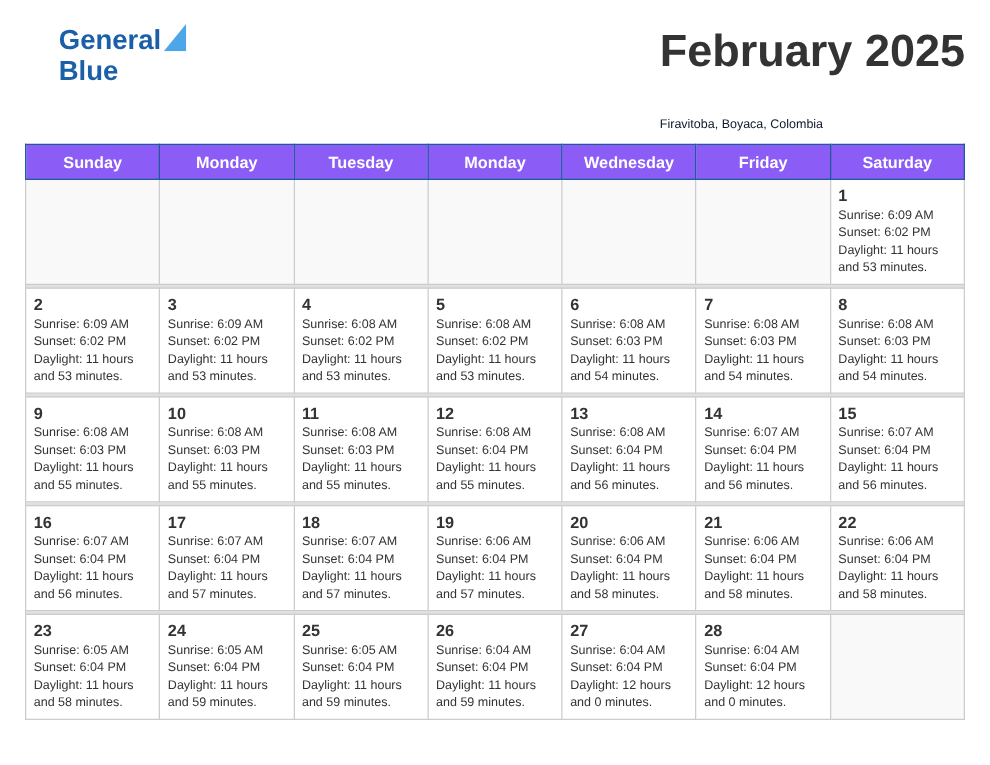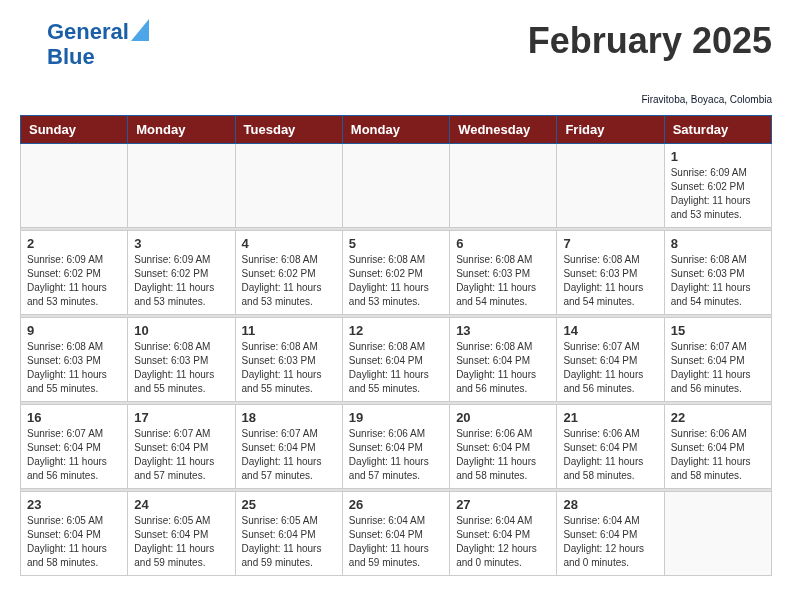--- a/index.html
+++ b/index.html
@@ -24,41 +24,41 @@
     .logo-text {
       font-size: 22px;
       font-weight: bold;
       color: #333;
       line-height: 1.1;
     }
     .logo-text span {
       color: #1a5fa8;
     }
     .title-block {
-      text-align: right;
+      text-align: left;
     }
     .month-title {
       font-size: 36px;
       font-weight: bold;
       color: #333;
     }
     .location {
       font-size: 10px;
       color: #0f172a;
       margin-top: 32px;
     }
     .calendar {
       width: 100%;
       border-collapse: collapse;
       border: 1px solid #ccc;
     }
     .calendar th {
-      background-color: #7f1d1d;
+      background-color: #8b5cf6;
       color: white;
-      text-align: left;
+      text-align: center;
       padding: 6px 8px;
       font-size: 13px;
       border: 1px solid #1e5a9c;
     }
     .calendar td {
       vertical-align: top;
       border: 1px solid #ccc;
       padding: 5px 6px;
       width: calc(100% / 7);
       min-height: 80px;

